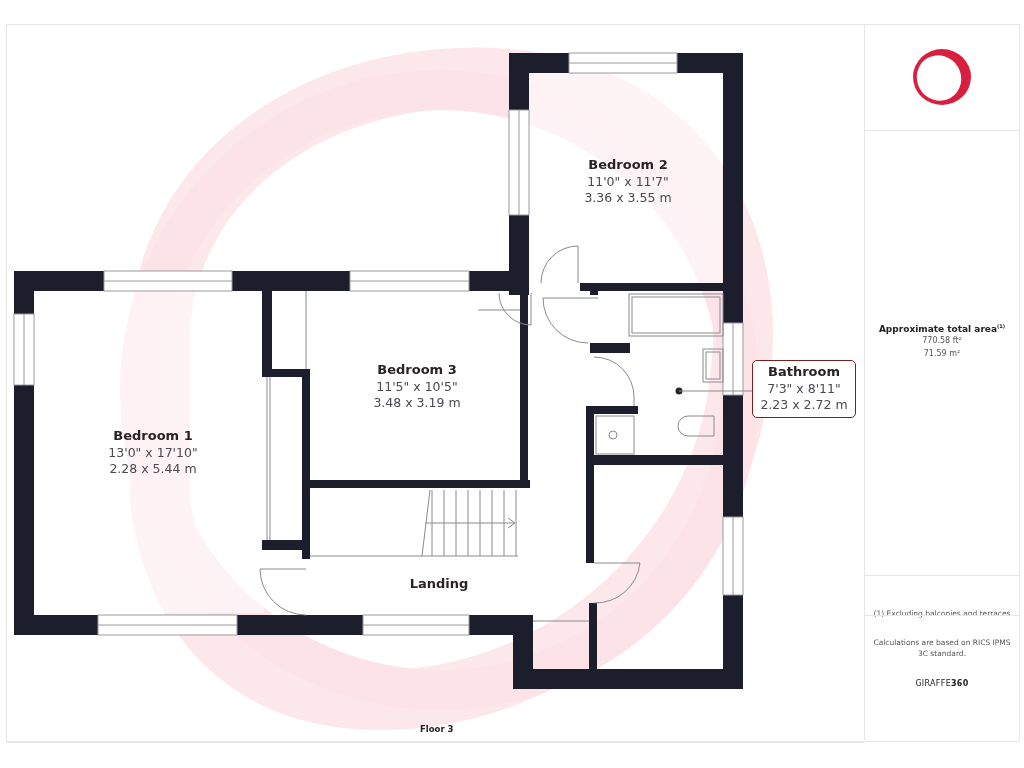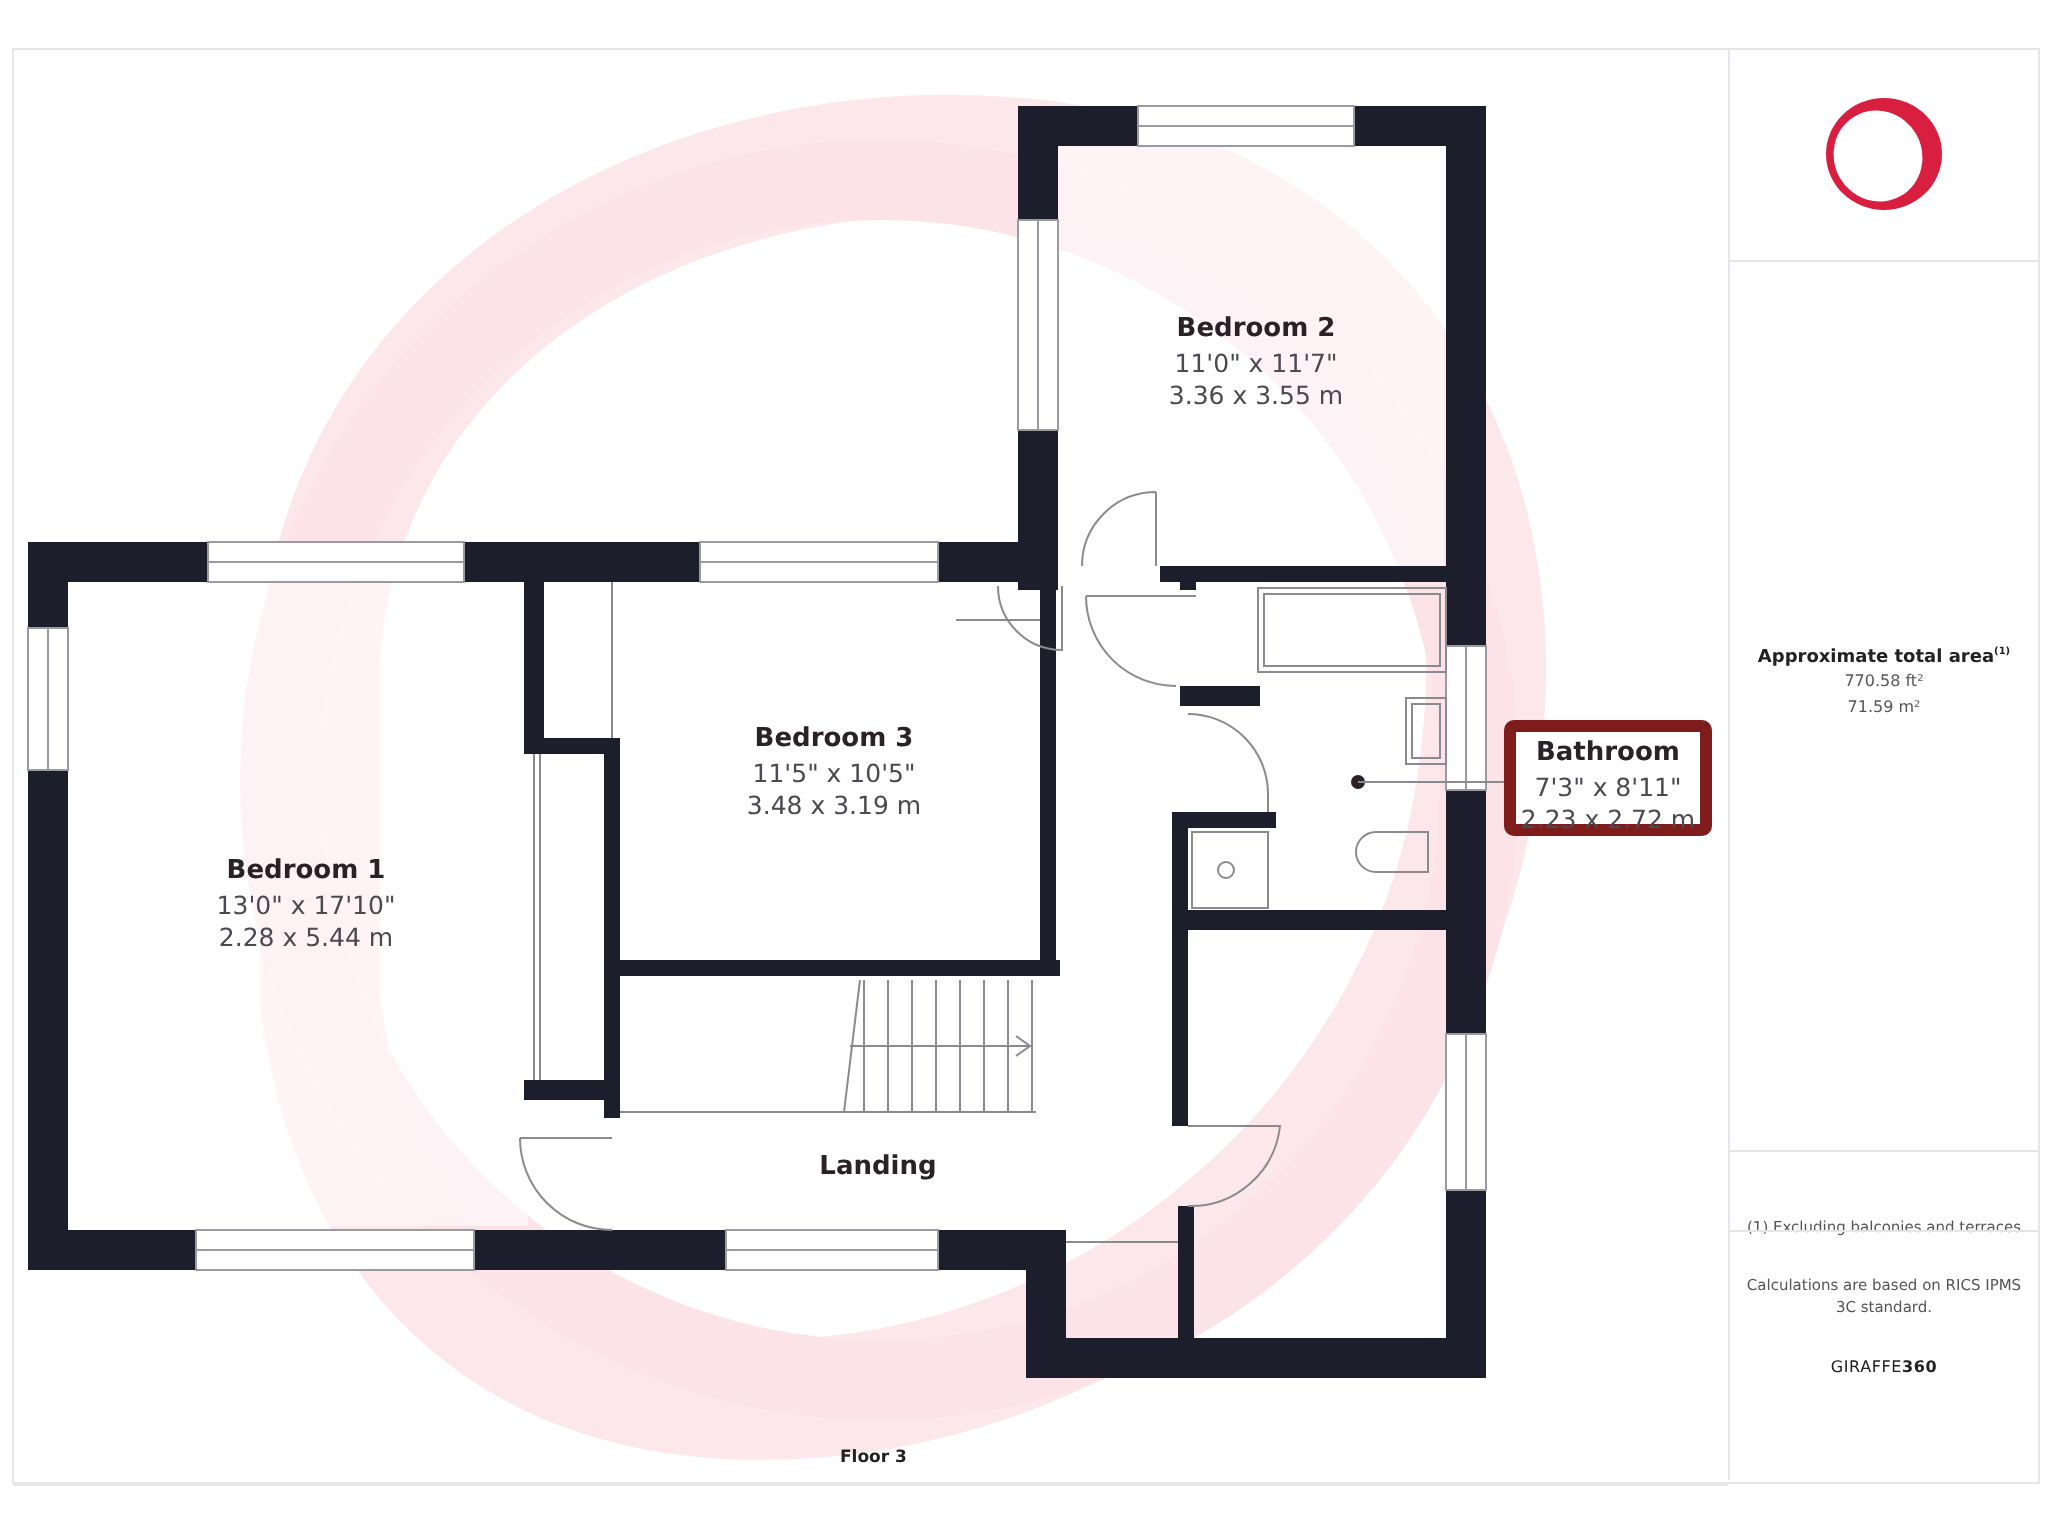--- a/index.html
+++ b/index.html
@@ -10,21 +10,21 @@
   .sb-sec { position:absolute; left:0; width:154px; border-top:1px solid #e6e6ea; text-align:center; }
   .logo-box { position:absolute; top:0; left:0; width:154px; height:105px; }
   .area-title { font-size:9px; font-weight:bold; color:#222; margin-top:0; }
   .area-val { font-size:8px; color:#555; line-height:13px; }
   .note { font-size:7.5px; color:#555; line-height:11px; }
   .brand { font-size:8px; color:#222; letter-spacing:0.3px; }
   .brand b { font-weight:bold; }
   .room-label { position:absolute; text-align:center; transform:translateX(-50%); white-space:nowrap; }
   .room-name { font-size:13px; font-weight:bold; color:#2a2226; line-height:18px; }
   .room-dim { font-size:12.5px; color:#4a4a50; line-height:16px; }
-  .bath-box { position:absolute; left:752px; top:360px; width:104px; height:58px; border:6px solid #7f1d1d; border-radius:5px; background:#fff; text-align:center; padding-top:2px; box-sizing:border-box; }
+  .bath-box { position:absolute; left:752px; top:360px; width:104px; height:58px; border:1px solid #7f1d1d; border-radius:5px; background:#fff; text-align:center; padding-top:2px; box-sizing:border-box; }
   .floor-label { position:absolute; left:420px; top:724px; font-size:8.5px; font-weight:bold; color:#222; }
   .footer-line { position:absolute; left:7px; top:742px; width:857px; height:1px; background:#e6e6ea; }
 </style>
 </head>
 <body>
 
 <div class="frame"></div>
 
 <div class="plan-area">
   <svg width="857" height="715" viewBox="7 25 857 715" xmlns="http://www.w3.org/2000/svg">

